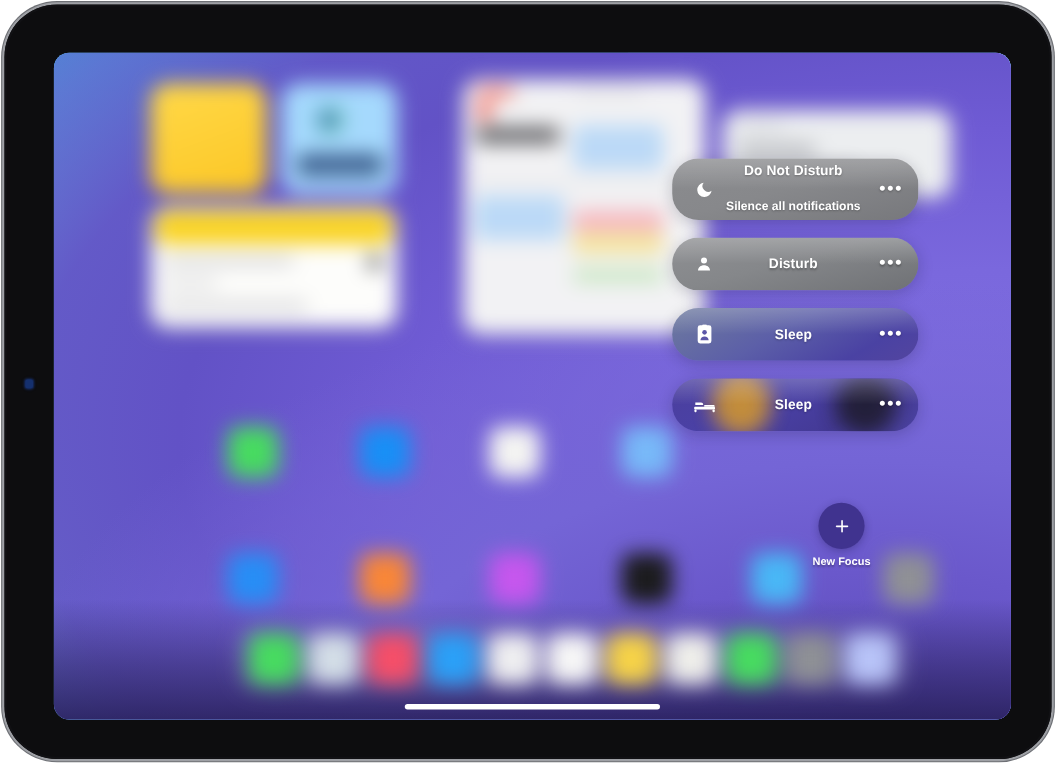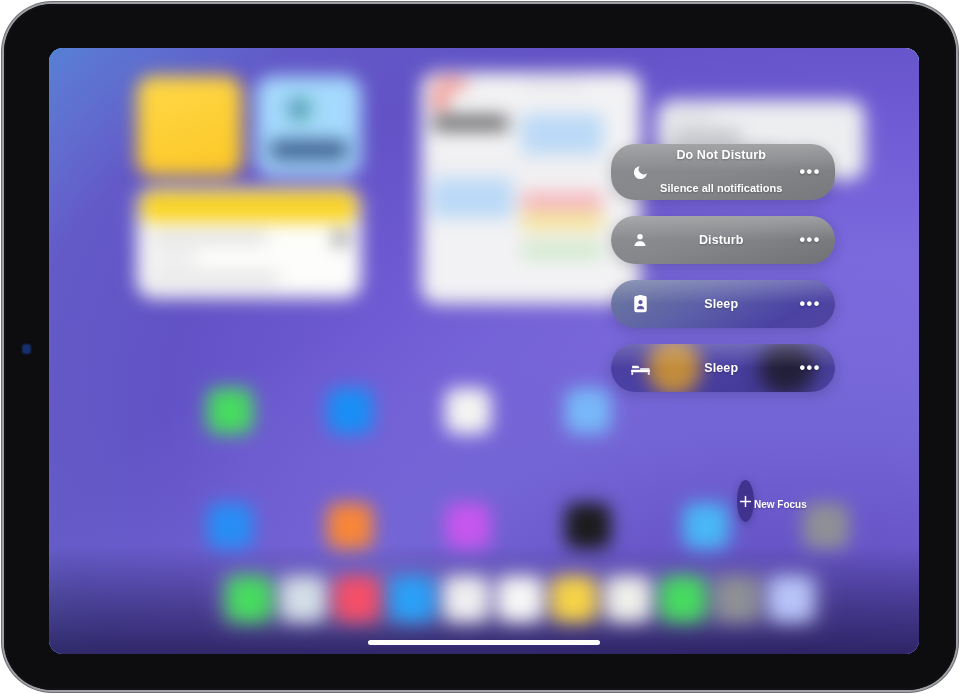--- a/index.html
+++ b/index.html
@@ -236,23 +236,23 @@
     position: relative; z-index: 3;
     margin-right: 14px;
     color: #fff; font-size: 16px; font-weight: bold;
     letter-spacing: 1.6px; line-height: 1;
     text-shadow: 0 1px 2px rgba(0,0,0,.3);
   }
 
   
   #new-focus {
     position: absolute;
-    left: 688px; top: 432px;
+    left: 688px; top: 409px;
     width: 56px;
-    display: flex; flex-direction: row; align-items: center; text-align: center;
+    display: flex; flex-direction: column; align-items: center; text-align: center;
   }
   #new-focus .nf-circle {
     width: 42px; height: 42px; border-radius: 50%;
     background: #40338f;
     display: flex; align-items: center; justify-content: center;
     box-shadow: 0 2px 8px rgba(20,15,60,.3);
   }
   #new-focus .nf-label {
     margin-top: 7px;
     color: #fff; font-size: 10px; font-weight: bold;

